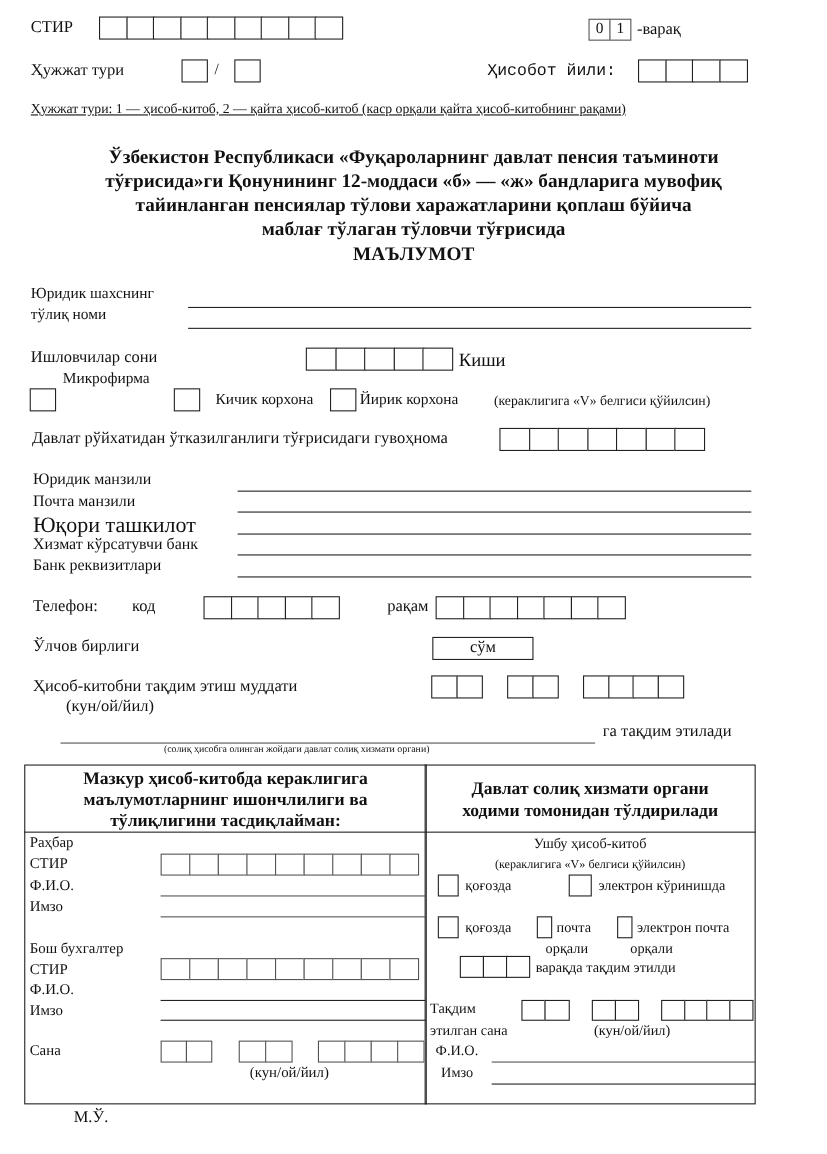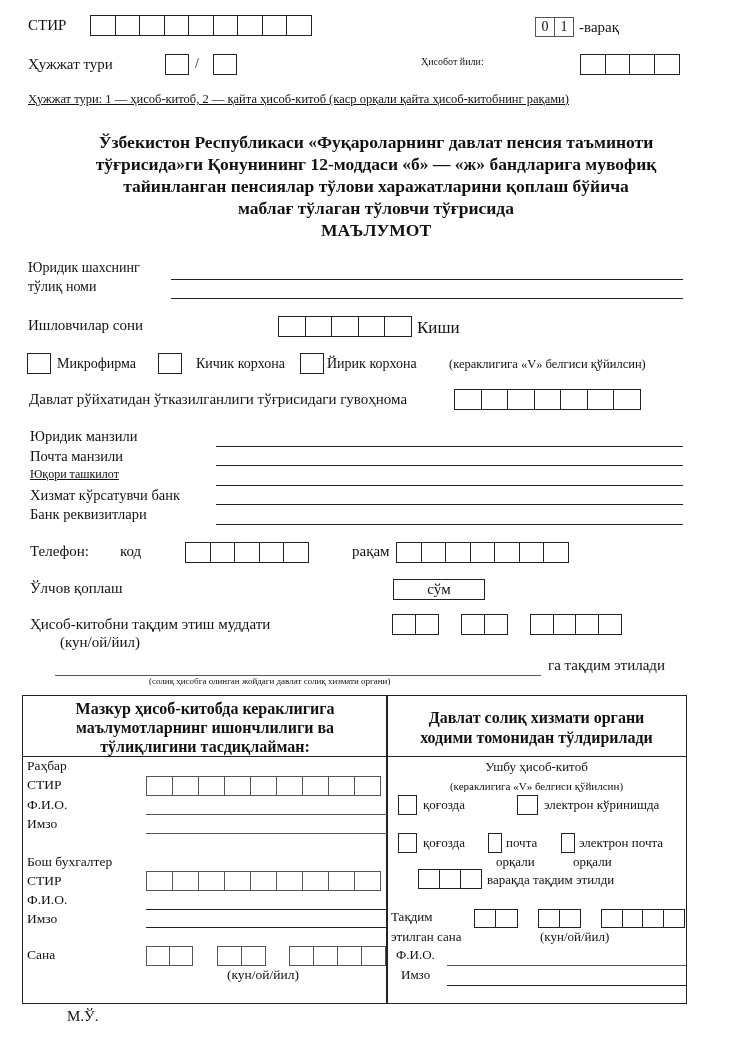--- a/index.html
+++ b/index.html
@@ -40,21 +40,21 @@
   <div class="cell" style="width:20px;height:20px;">0</div>
   <div class="cell" style="width:20px;height:20px;">1</div>
 </div>
 <div class="abs" style="left:579px;top:19px;font-size:15px;">-варақ</div>
 
 <div class="abs" style="left:28px;top:56px;font-size:15px;">Ҳужжат тури</div>
 <div class="chk" style="left:165px;top:54px;"></div>
 <div class="abs" style="left:195px;top:56px;font-size:14px;">/</div>
 <div class="chk" style="left:213px;top:54px;"></div>
 
-<div class="abs" style="left:421px;top:56px;font-size:10px;">Ҳисобот йили:</div>
+<div class="abs" style="left:443px;top:56px;font-size:15px;font-family:Liberation Mono, monospace;">Ҳисобот йили:</div>
 <div class="boxes" style="left:580px;top:54px;">
   <div class="cell"></div>
     <div class="cell"></div>
     <div class="cell"></div>
     <div class="cell"></div>
 </div>
 
 <div class="abs small" style="left:28px;top:92px;">Ҳужжат тури: 1 — ҳисоб-китоб, 2 — қайта ҳисоб-китоб (каср орқали қайта ҳисоб-китобнинг рақами)</div>
 
 <div class="title" style="top:131px;">Ўзбекистон Республикаси «Фуқароларнинг давлат пенсия таъминоти</div>
@@ -72,21 +72,21 @@
 <div class="boxes" style="left:278px;top:316px;">
   <div class="cell" style="width:28px;"></div>
     <div class="cell" style="width:28px;"></div>
     <div class="cell" style="width:28px;"></div>
     <div class="cell" style="width:28px;"></div>
     <div class="cell" style="width:28px;"></div>
 </div>
 <div class="abs" style="left:417px;top:318px;font-size:17px;">Киши</div>
 
 <div class="chk" style="left:27px;top:353px;"></div>
-<div class="abs" style="left:57px;top:356px;font-size:14px;">Микрофирма</div>
+<div class="abs" style="left:57px;top:337px;font-size:14px;">Микрофирма</div>
 <div class="chk" style="left:158px;top:353px;"></div>
 <div class="abs" style="left:196px;top:356px;font-size:14px;">Кичик корхона</div>
 <div class="chk" style="left:300px;top:353px;"></div>
 <div class="abs" style="left:327px;top:356px;font-size:14px;">Йирик корхона</div>
 <div class="abs" style="left:449px;top:357px;font-size:12.5px;">(кераклигига «V» белгиси қўйилсин)</div>
 
 <div class="abs" style="left:29px;top:391px;font-size:15px;">Давлат рўйхатидан ўтказилганлиги тўғрисидаги гувоҳнома</div>
 <div class="boxes" style="left:454px;top:389px;">
   <div class="cell" style="width:28px;"></div>
     <div class="cell" style="width:28px;"></div>
@@ -94,21 +94,21 @@
     <div class="cell" style="width:28px;"></div>
     <div class="cell" style="width:28px;"></div>
     <div class="cell" style="width:28px;"></div>
     <div class="cell" style="width:28px;"></div>
 </div>
 
 <div class="abs" style="left:30px;top:428px;font-size:14.5px;">Юридик манзили</div>
 <div class="line" style="left:216px;top:446px;width:467px;"></div>
 <div class="abs" style="left:30px;top:448px;font-size:14.5px;">Почта манзили</div>
 <div class="line" style="left:216px;top:465px;width:467px;"></div>
-<div class="abs" style="left:30px;top:467px;font-size:12px;text-decoration:underline;">Юқори ташкилот</div>
+<div class="abs" style="left:30px;top:467px;font-size:20px;">Юқори ташкилот</div>
 <div class="line" style="left:216px;top:485px;width:467px;"></div>
 <div class="abs" style="left:30px;top:487px;font-size:14.5px;">Хизмат кўрсатувчи банк</div>
 <div class="line" style="left:216px;top:504px;width:467px;"></div>
 <div class="abs" style="left:30px;top:506px;font-size:14.5px;">Банк реквизитлари</div>
 <div class="line" style="left:216px;top:524px;width:467px;"></div>
 
 <div class="abs" style="left:30px;top:543px;font-size:15px;">Телефон:</div>
 <div class="abs" style="left:120px;top:543px;font-size:15px;">код</div>
 <div class="boxes" style="left:185px;top:542px;">
   <div class="cell"></div>
@@ -121,21 +121,21 @@
 <div class="boxes" style="left:396px;top:542px;">
   <div class="cell"></div>
     <div class="cell"></div>
     <div class="cell"></div>
     <div class="cell"></div>
     <div class="cell"></div>
     <div class="cell"></div>
     <div class="cell"></div>
 </div>
 
-<div class="abs" style="left:30px;top:580px;font-size:15px;">Ўлчов қоплаш</div>
+<div class="abs" style="left:30px;top:580px;font-size:15px;">Ўлчов бирлиги</div>
 <div class="abs" style="left:393px;top:579px;width:92px;height:21px;border:1.5px solid #222;text-align:center;font-size:15px;line-height:18px;">сўм</div>
 
 <div class="abs" style="left:30px;top:616px;font-size:15px;">Ҳисоб-китобни тақдим этиш муддати</div>
 <div class="abs" style="left:60px;top:634px;font-size:15px;">(кун/ой/йил)</div>
 <div class="boxes" style="left:392px;top:614px;">
   <div class="cell" style="width:24px;"></div>
     <div class="cell" style="width:24px;"></div>
 </div>
 <div class="boxes" style="left:461px;top:614px;">
   <div class="cell" style="width:24px;"></div>

